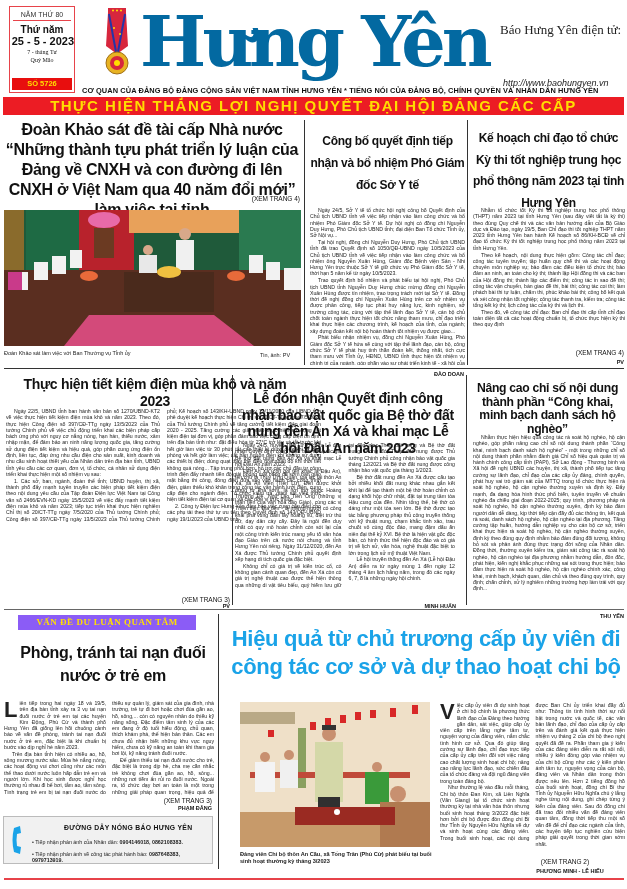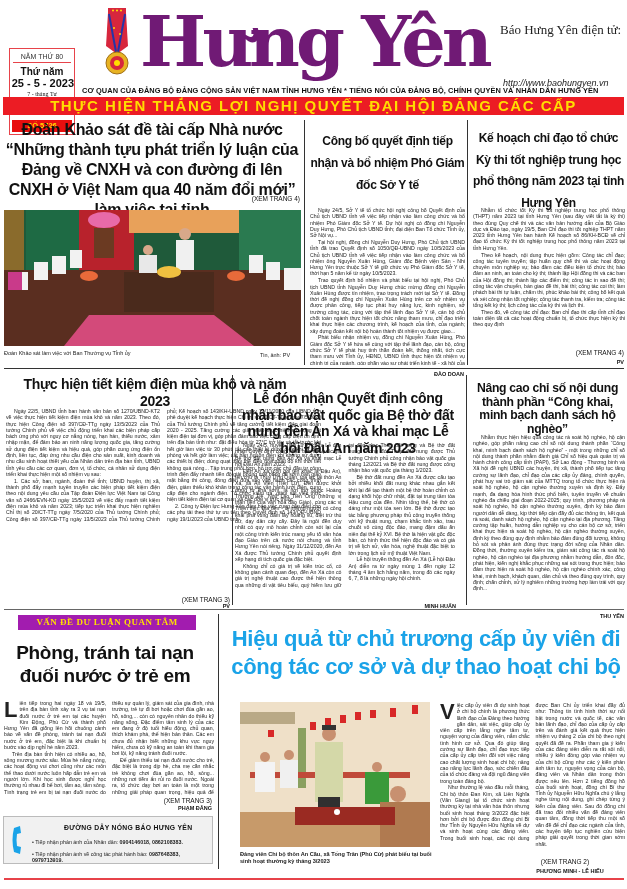--- a/index.html
+++ b/index.html
@@ -8,29 +8,29 @@
   .abs { position: absolute; }
   .body-text { font-size: 5.2px; line-height: 6.3px; text-align: justify; color: #222; }
   .body-text p { text-indent: 8px; margin-bottom: 0.5px; }
   .head-black { font-weight: bold; color: #111; text-align: center; letter-spacing: -0.3px; }
   .vrule { position: absolute; width: 1px; background: #333; }
   .hrule { position: absolute; height: 1px; background: #333; }
   .xem { font-size: 6.5px; text-align: right; color: #111; }
   .byline { font-size: 5.5px; font-weight: bold; text-align: right; color: #111; }
 
   
-  #datebox { left: 9px; top: 6px; width: 66px; height: 87px; border: 1.5px solid #e7434a; margin-top: 42px; }
+  #datebox { left: 9px; top: 6px; width: 66px; height: 87px; border: 1.5px solid #e7434a; }
   #datebox .year { font-size: 7px; text-align: center; margin-top: 4px; color: #333; border-bottom: 1px solid #e7434a; padding-bottom: 2px; margin-left: 3px; margin-right: 3px; }
   #datebox .dow { font-size: 10px; font-weight: bold; text-align: center; margin-top: 3px; }
   #datebox .date { font-size: 11px; font-weight: bold; text-align: right; }
   #datebox .lunar { font-size: 6px; text-align: center; font-family: "Liberation Serif", serif; line-height: 7.5px; margin-top: 2px; }
   #datebox .issue { position: absolute; left: 2px; right: 2px; bottom: 2px; height: 12px; background: #e80e0e; color: #ffde00; font-size: 7.5px; font-weight: bold; text-align: center; line-height: 12px; }
 
   #medal { left: 100px; top: 8px; width: 34px; height: 68px; }
-  #logo { left: 140px; top: 2px; font-family: "DejaVu Serif", "Liberation Serif", serif; font-weight: bold; font-size: 70px; color: #701a75; letter-spacing: -4px; line-height: 80px; }
+  #logo { left: 140px; top: 2px; font-family: "DejaVu Serif", "Liberation Serif", serif; font-weight: bold; font-size: 70px; color: #0369a1; letter-spacing: -4px; line-height: 80px; }
   #edition-label { left: 500px; top: 22px; font-family: "Liberation Serif", serif; font-size: 13px; color: #222; }
   #edition-url { left: 503px; top: 40px; font-size: 9px; font-style: italic; color: #222; margin-top: 38px; }
   #agency { left: 82px; top: 86px; width: 542px; font-size: 7.4px; font-weight: bold; letter-spacing: 0.1px; white-space: nowrap; color: #111; border-bottom: 1.5px solid #333; padding-bottom: 2px; }
   #banner { left: 3px; top: 97px; width: 621px; height: 18px; background: #ec1c24; color: #ffde00; font-weight: bold; font-size: 15px; text-align: center; line-height: 18px; letter-spacing: 1.5px; }
 
   
   #lead-title { left: 3px; top: 120px; width: 298px; font-size: 16px; line-height: 20px; }
   #lead-photo { left: 4px; top: 210px; width: 297px; height: 136px; overflow: hidden; }
   #lead-caption { left: 4px; top: 350px; font-size: 5.5px; color: #222; }
   #lead-credit { left: 260px; top: 352px; font-size: 5.5px; color: #222; }
@@ -44,22 +44,22 @@
 
   
   #s4-title { left: 20px; top: 376px; width: 270px; font-size: 14px; line-height: 16.5px; }
   #s4-body { left: 8px; top: 408px; width: 300px; height: 185px; overflow: hidden; column-count: 2; column-gap: 7px; }
   #s5-title { left: 170px; top: 390px; width: 290px; font-size: 14px; line-height: 16.5px; }
   #s5-body { left: 235px; top: 442px; width: 220px; height: 160px; overflow: hidden; column-count: 2; column-gap: 7px; }
   #s6-title { left: 470px; top: 382px; width: 155px; font-size: 12.2px; line-height: 13.5px; }
   #s6-body { left: 473px; top: 434px; width: 152px; height: 170px; overflow: hidden; }
 
   
-  #vande { left: 18px; top: 615px; width: 178px; height: 15px; background: #a21caf; color: #ffde00; font-family: "Liberation Serif", serif; font-weight: bold; font-size: 9px; text-align: center; line-height: 15px; letter-spacing: 0.5px; }
-  #s7-title { left: 0; top: 641px; width: 210px; font-size: 19px; line-height: 23px; }
+  #vande { left: 18px; top: 615px; width: 178px; height: 15px; background: #8b5cf6; color: #ffde00; font-family: "Liberation Serif", serif; font-weight: bold; font-size: 9px; text-align: center; line-height: 15px; letter-spacing: 0.5px; }
+  #s7-title { left: 8px; top: 641px; width: 210px; font-size: 16px; line-height: 23px; }
   #s7-body { left: 4px; top: 700px; width: 210px; height: 95px; overflow: hidden; column-count: 2; column-gap: 6px; }
 
   #hotline { left: 3px; top: 810px; width: 210px; height: 50px; background: #f1f1f1; border: 1px solid #bbb; }
   #hotline .title { position: absolute; left: 60px; top: 7px; font-size: 6.8px; font-weight: bold; color: #111; letter-spacing: 0.3px; }
   #hotline .line { position: absolute; left: 28px; font-size: 5.3px; color: #222; }
 
   
   #s8-title { left: 227px; top: 625px; width: 398px; font-size: 22px; line-height: 28px; color: #1aa3e8; }
   #s8-photo { left: 240px; top: 702px; width: 190px; height: 145px; overflow: hidden; }
   #s8-caption { left: 240px; top: 851px; width: 200px; font-size: 5.6px; font-weight: bold; line-height: 7.2px; color: #222; }

